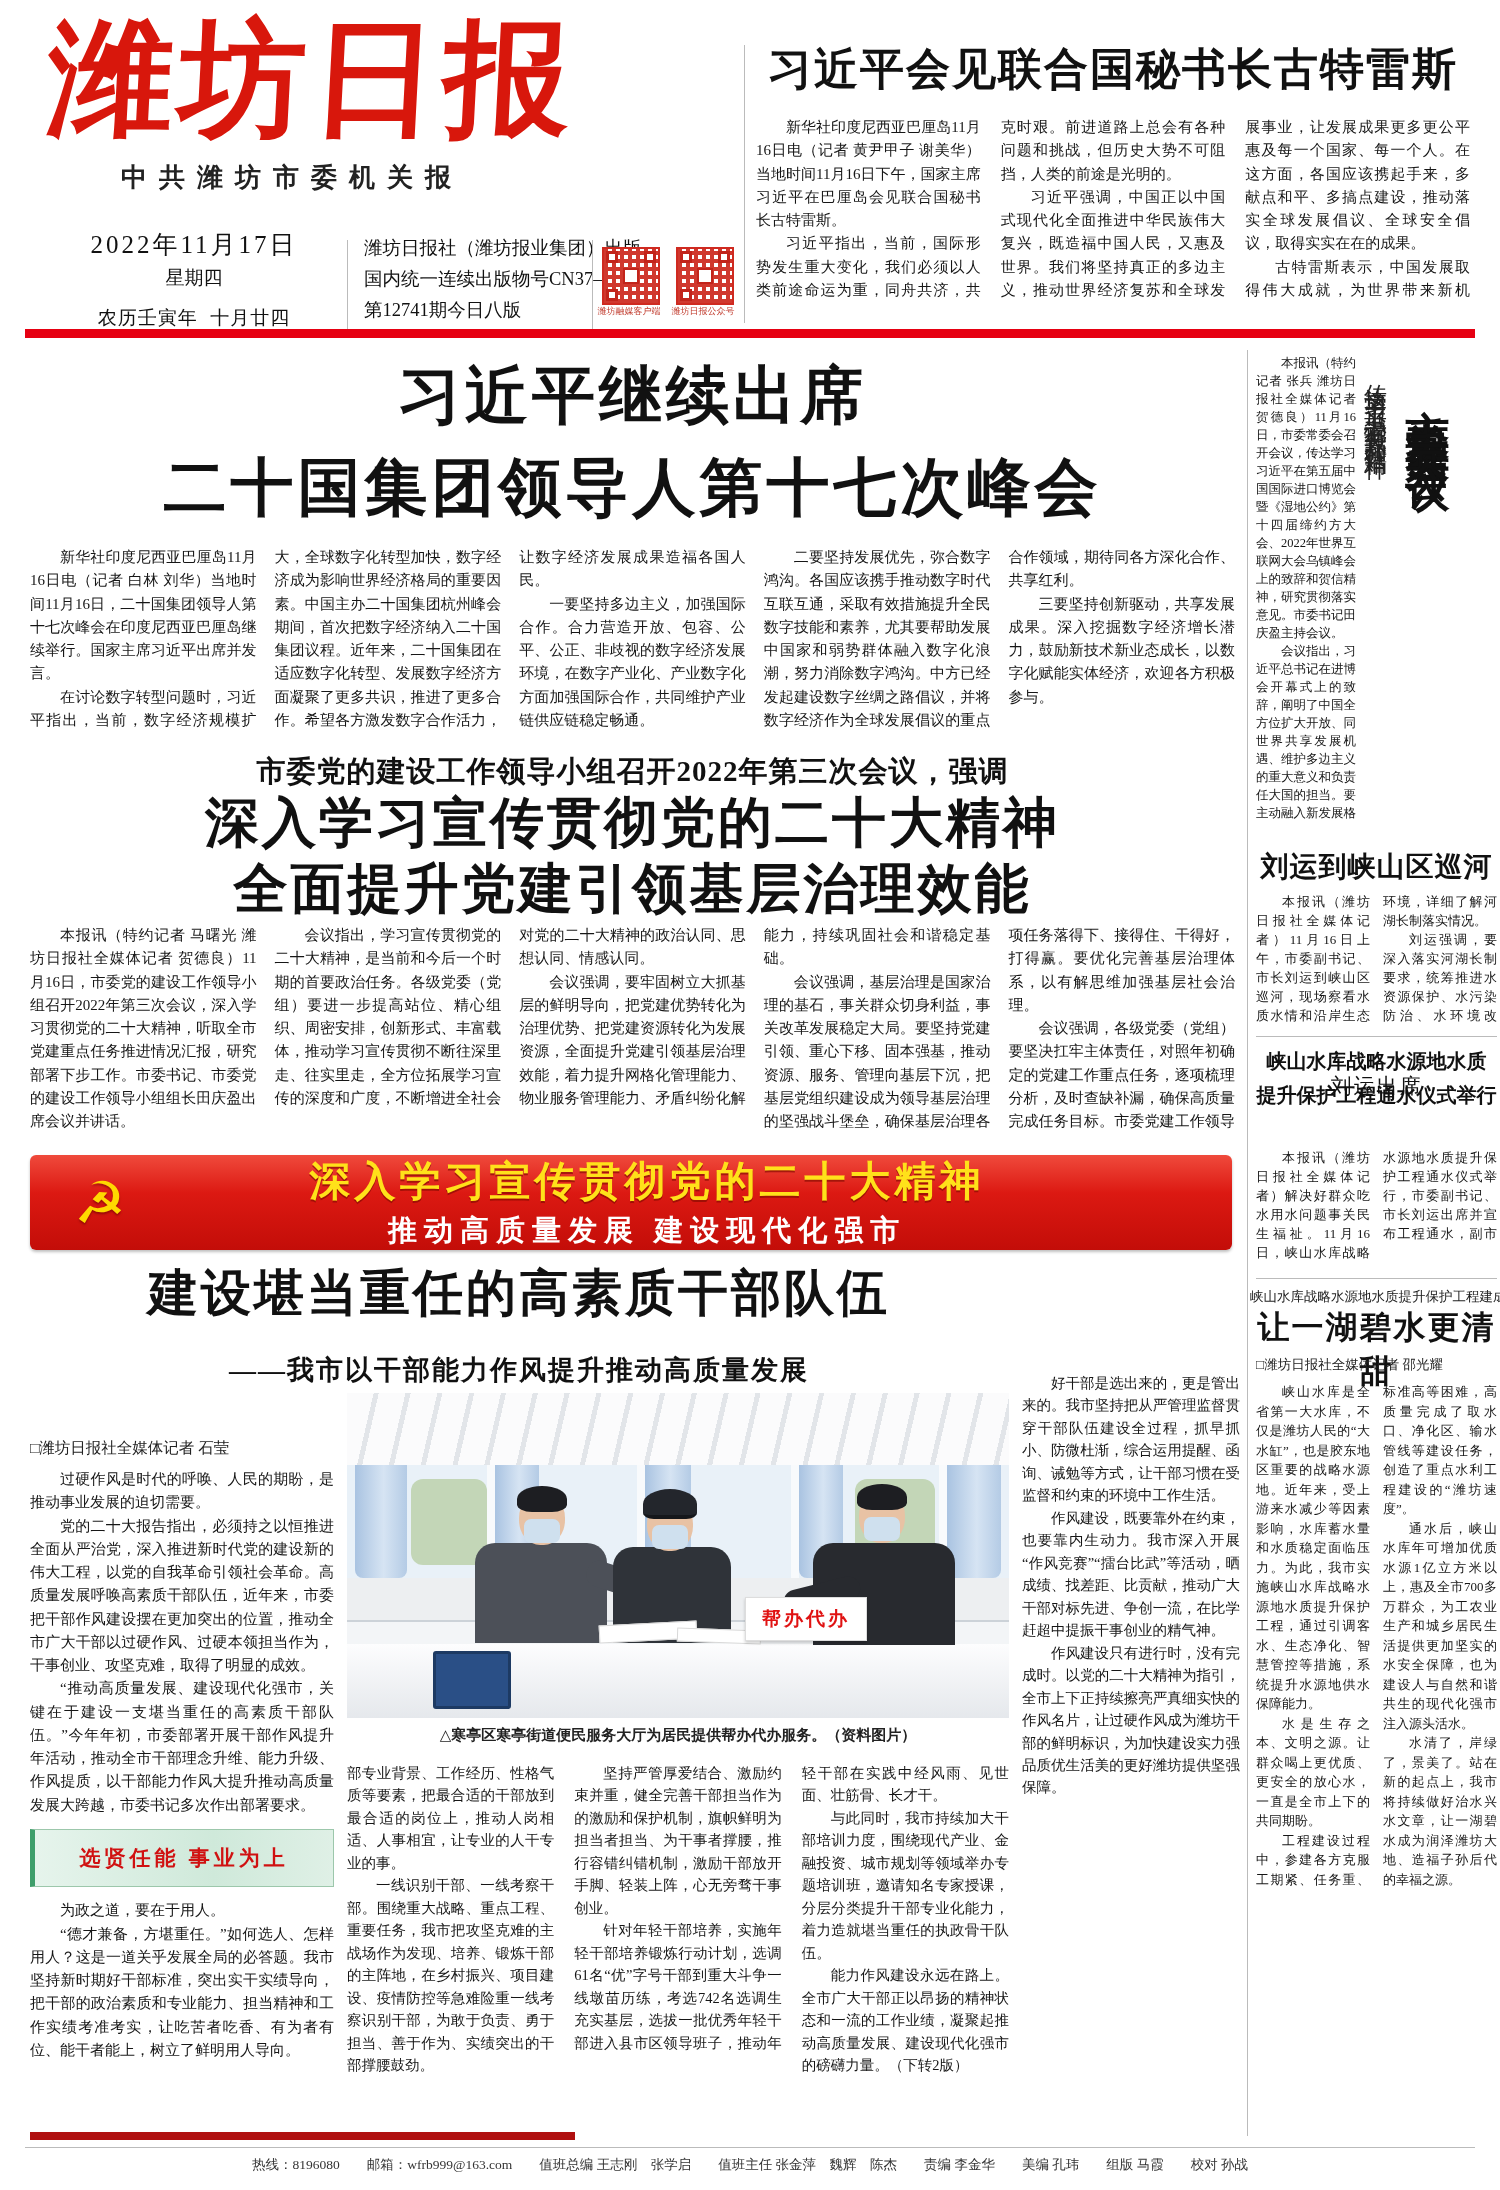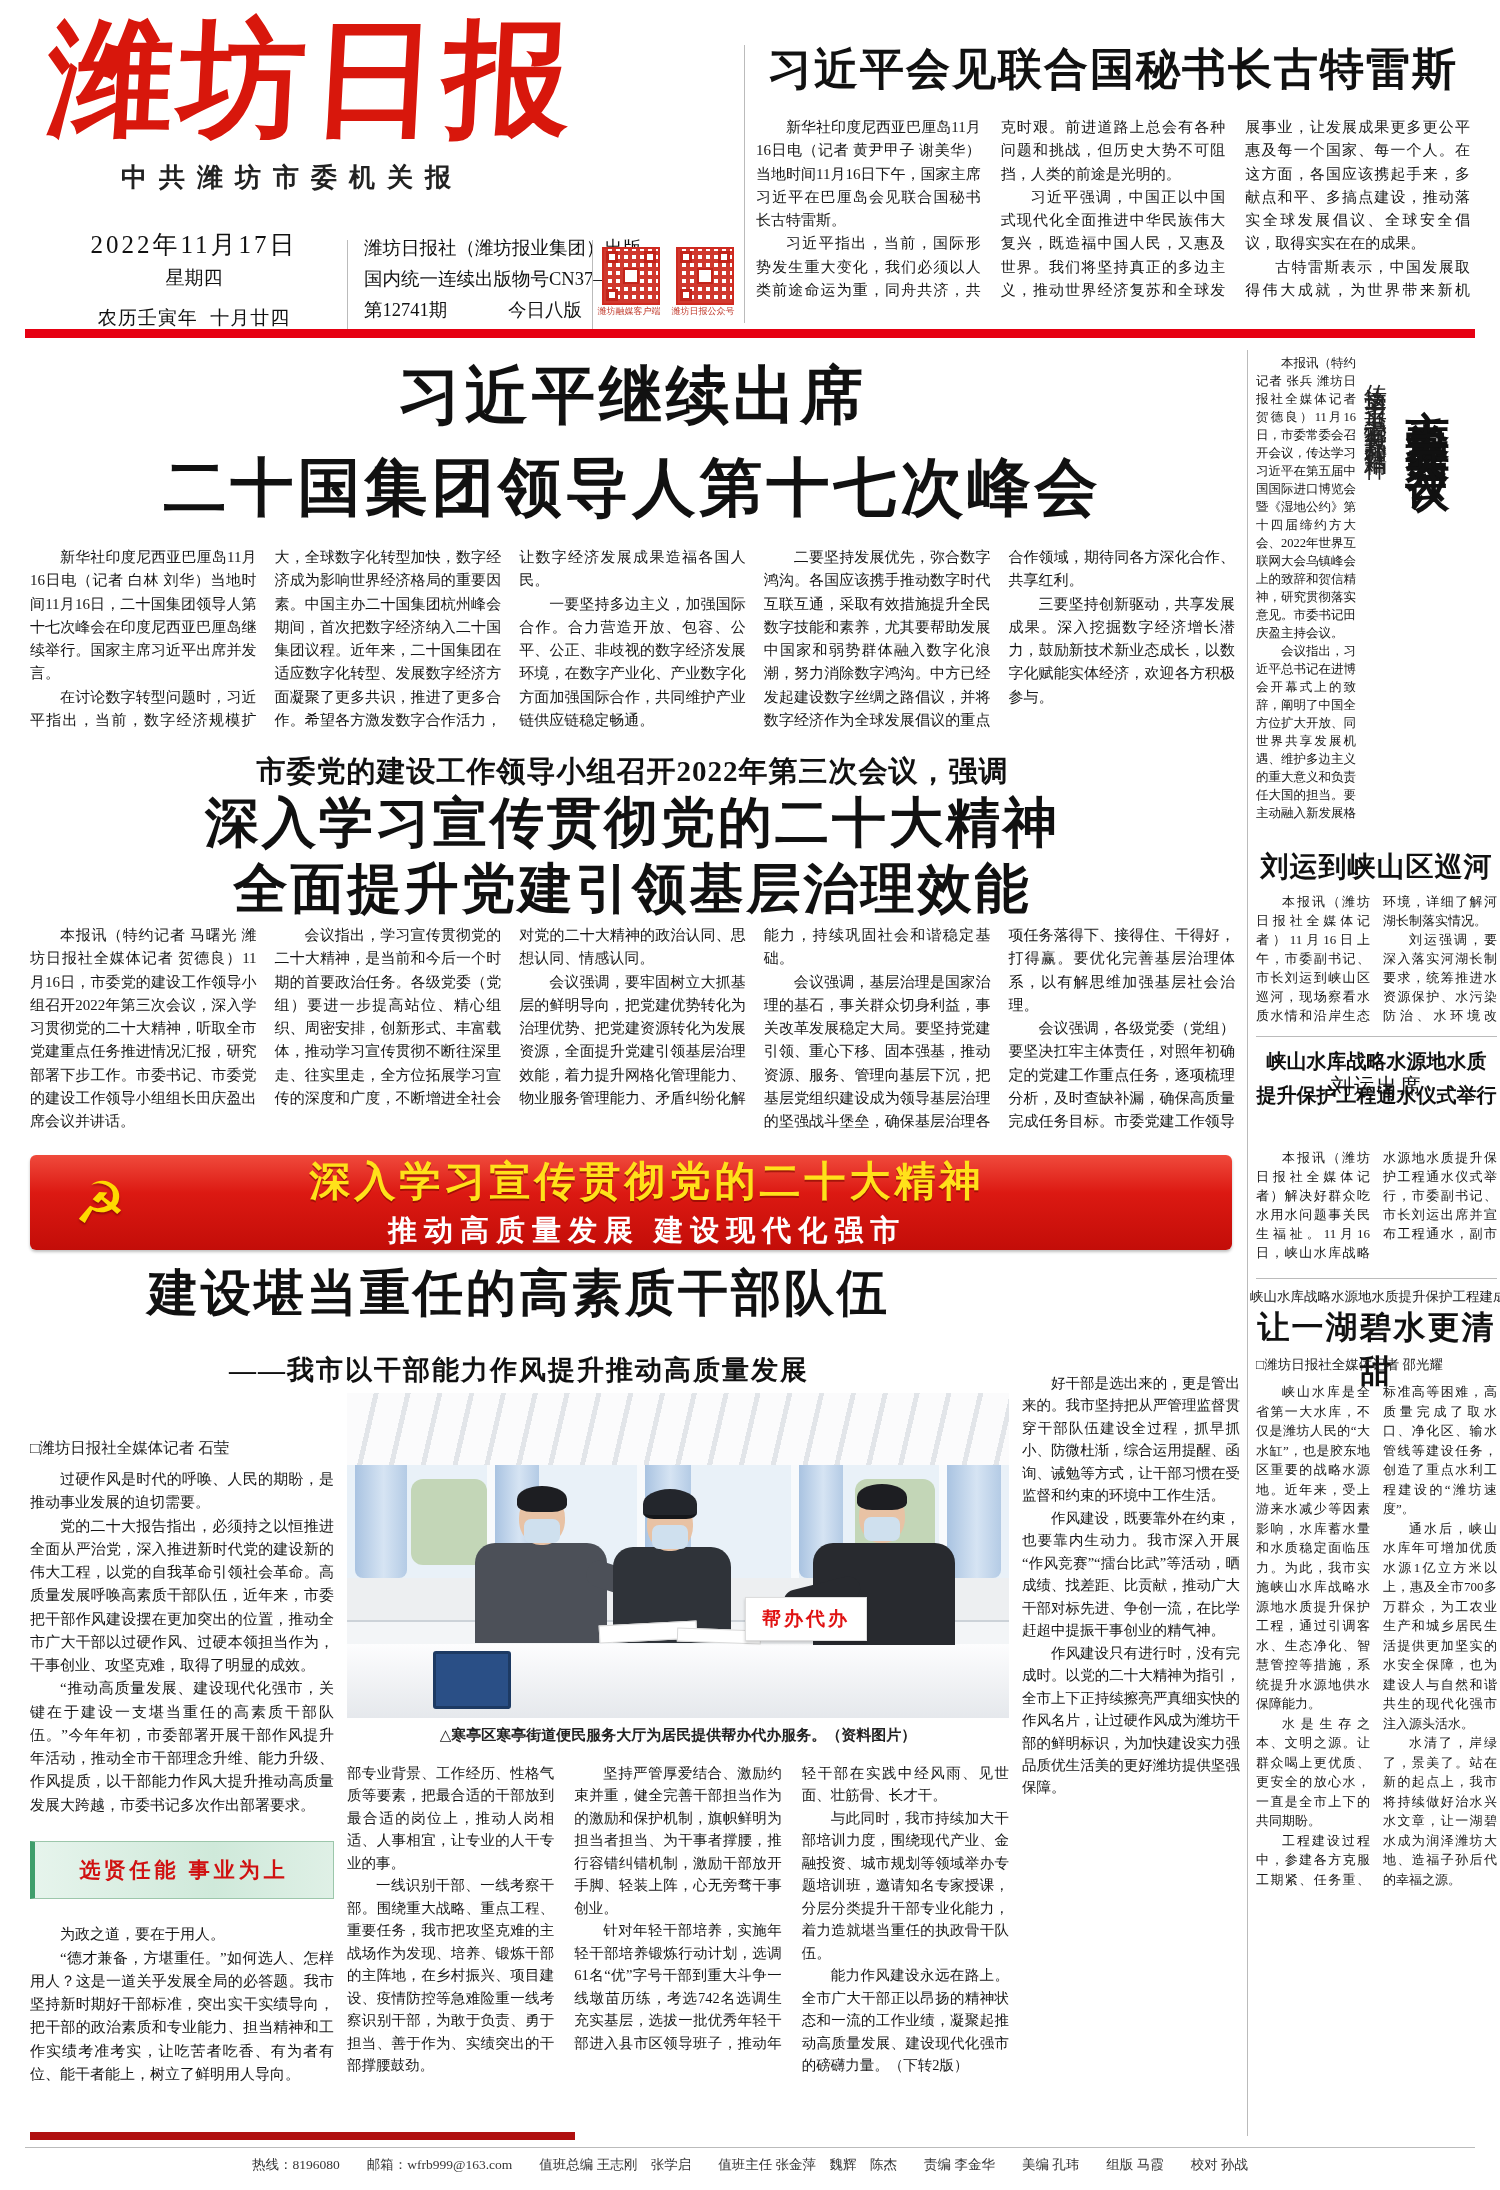--- a/index.html
+++ b/index.html
@@ -12,21 +12,21 @@
   .hline{background:#bbb;height:1px;}
 
   
   .masthead{color:#d8170c;font-weight:bold;font-size:126px;line-height:1.05;
             letter-spacing:6px;transform:skewX(-3deg);white-space:nowrap;}
   .mast-sub{font-size:26px;font-weight:bold;letter-spacing:12px;color:#222;}
   .date1{font-size:25px;letter-spacing:3px;}
   .date2{font-size:19px;margin-top:4px;}
   .date3{font-size:19px;letter-spacing:1px;margin-top:14px;font-family:Liberation Mono, monospace;}
   .pub{font-size:18.5px;line-height:31px;white-space:nowrap;}
-  .pub-row{display:flex;justify-content:space-between;}
+  .pub-row{display:flex;}
 
   
   .qr{position:absolute;width:54px;height:54px;background:#fff;border:2px solid #cf2a20;
       background-image:repeating-linear-gradient(0deg,#d0382e 0 4px,transparent 4px 8px),
                        repeating-linear-gradient(90deg,#d0382e 0 4px,transparent 4px 8px);}
   .qr i{position:absolute;width:12px;height:12px;border:3px solid #c2241b;background:#fff;box-sizing:border-box;}
   .qr i.tl{top:2px;left:2px;} .qr i.tr{top:2px;right:2px;} .qr i.bl{bottom:2px;left:2px;}
   .qr .logo{position:absolute;left:19px;top:19px;width:16px;height:16px;background:#fff;border:2px solid #c2241b;box-sizing:border-box;}
   .qr-label{font-size:9px;color:#c0392b;text-align:center;letter-spacing:0;}
 
@@ -52,21 +52,21 @@
   .banner{background:linear-gradient(180deg,#ef4a3c 0%,#dc1912 40%,#c30d08 100%);
           border-radius:6px;display:flex;align-items:center;box-shadow:0 2px 3px rgba(0,0,0,.25);}
   .emblem{font-family:"DejaVu Sans",sans-serif;color:#ffd800;font-size:58px;line-height:1;
           margin:0 26px 0 44px;text-shadow:0 2px 2px rgba(100,0,0,.5);}
   .banner-text{flex:1;text-align:center;padding-right:90px;}
   .banner-l1{color:#ffe11a;font-size:41px;font-weight:bold;letter-spacing:4px;
              text-shadow:0 2px 0 rgba(130,10,0,.65);white-space:nowrap;}
   .banner-l2{color:#fff;font-size:29px;font-weight:bold;letter-spacing:7px;margin-top:2px;white-space:nowrap;}
 
   
-  .inset-box{margin:24px 0;padding:12px 6px;text-align:center;
+  .inset-box{margin:12px 0;padding:12px 6px;text-align:center;
              background:linear-gradient(90deg,#e6f4ec,#cfe9da 60%,#dff0e6);
              border:1px solid #9cc7ab;border-left:5px solid #3f9e6b;
              color:#d01111;font-weight:bold;font-size:21px;letter-spacing:4px;text-indent:0;}
 
   
   .vert{writing-mode:vertical-rl;}
   .v-headline{font-size:44px;font-weight:bold;letter-spacing:7px;}
   .v-subtitle{font-size:23px;letter-spacing:4px;color:#222;}
 
   

